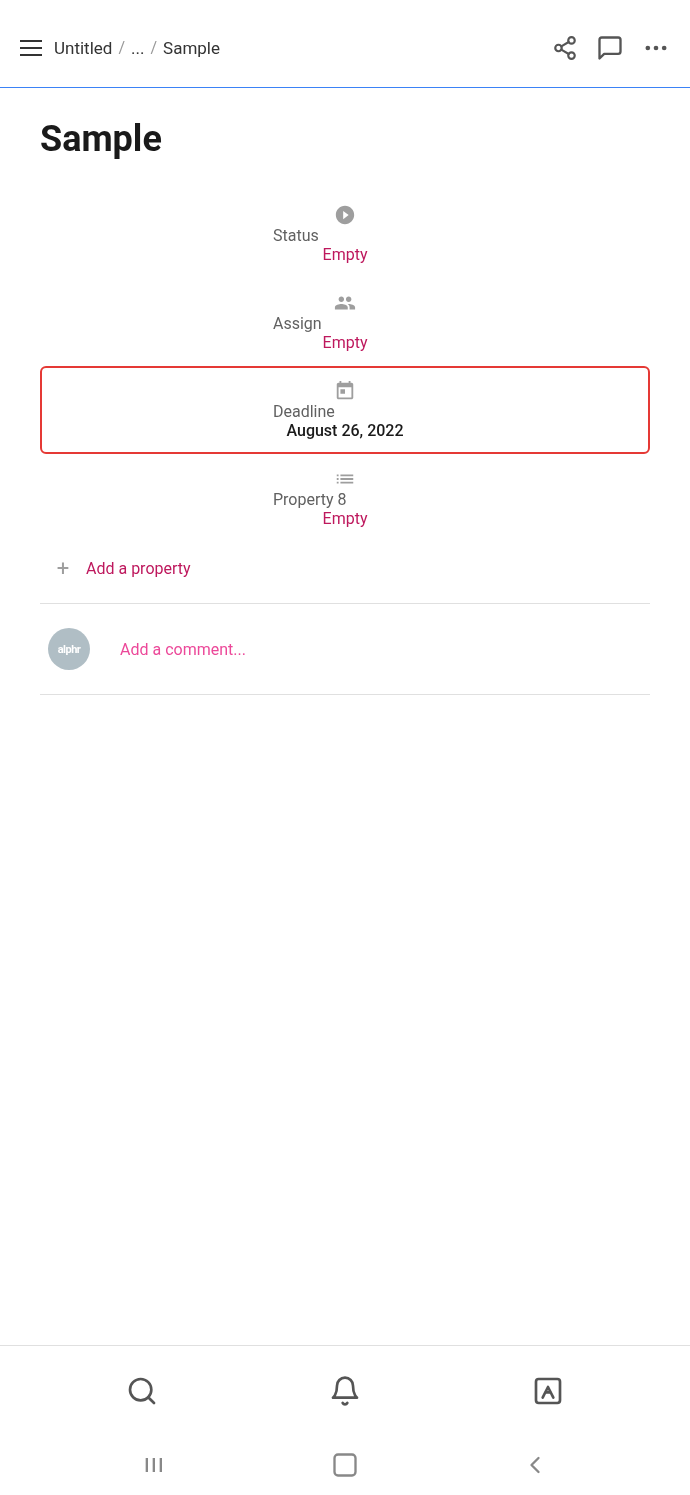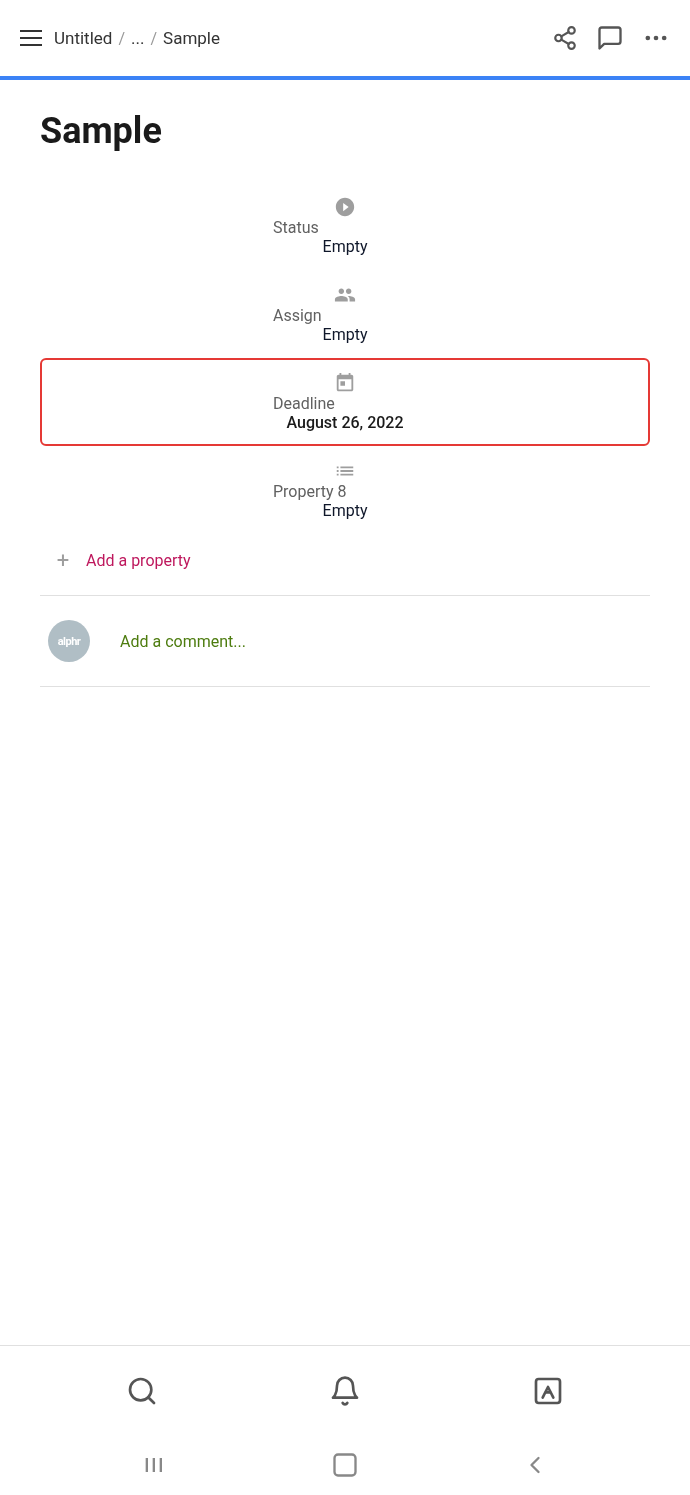--- a/index.html
+++ b/index.html
@@ -13,22 +13,23 @@
       overflow: hidden;
     }
 
     
     .top-bar {
       display: flex;
       align-items: center;
       justify-content: space-between;
       padding: 0 20px;
       height: 80px;
-      border-bottom: 4px solid #3b82f6;
-      flex-shrink: 0;
+      border-bottom: 1px solid #3b82f6;
+      flex-shrink: 0;
+      margin-top: 8px;
     }
     .top-bar-left {
       display: flex;
       align-items: center;
       gap: 12px;
     }
     .hamburger-icon {
       display: flex;
       flex-direction: column;
       gap: 5px;
@@ -112,21 +113,21 @@
     }
     .property-label {
       width: 160px;
       font-size: 16px;
       color: #616161;
       padding-left: 8px;
       flex-shrink: 0;
     }
     .property-value {
       font-size: 16px;
-      color: #0f172a;
+      color: #be185d;
     }
     .property-value.filled {
       color: #1a1a1a;
       font-weight: 500;
     }
 
     .add-property-row {
       display: flex;
       align-items: center;
       padding: 14px 8px;
@@ -168,21 +169,21 @@
       align-items: center;
       justify-content: center;
       font-size: 11px;
       font-weight: 700;
       color: #fff;
       flex-shrink: 0;
       letter-spacing: -0.5px;
     }
     .comment-placeholder {
       font-size: 16px;
-      color: #4d7c0f;
+      color: #ec4899;
     }
 
     
     .bottom-toolbar {
       height: 90px;
       border-top: 1px solid #e0e0e0;
       display: flex;
       align-items: center;
       justify-content: space-around;
       padding: 0 40px;

